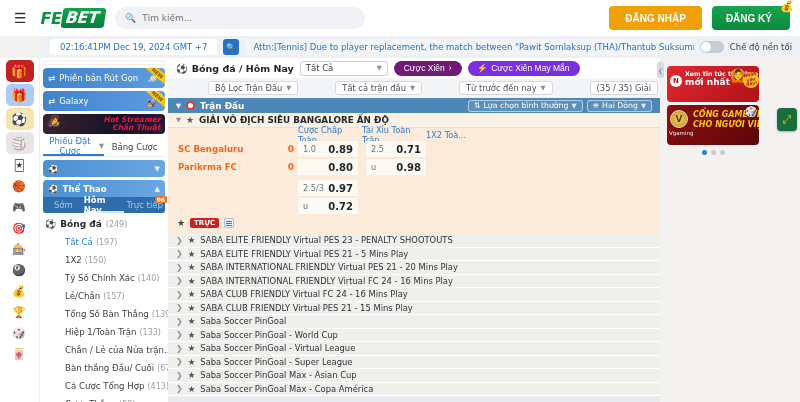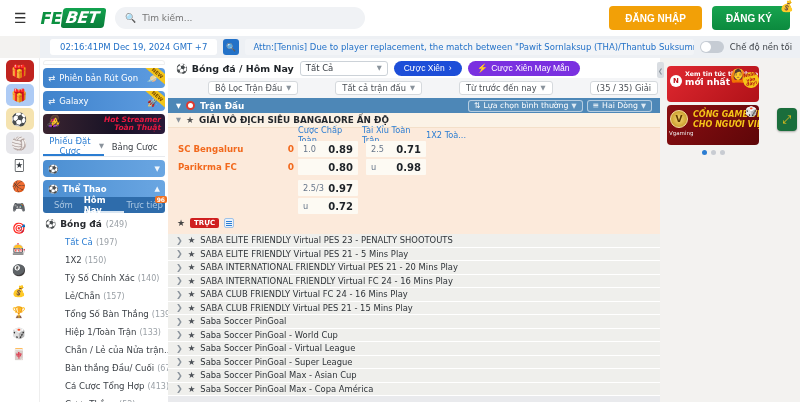--- a/index.html
+++ b/index.html
@@ -56,21 +56,21 @@
   .menu { }
   .mitem { height:18px; display:flex; align-items:center; gap:3px; padding-left:22px; font-size:8.6px; color:#3a3f45; cursor:pointer; white-space:nowrap; }
   .mitem.on { color:#2b7dd2; }
 
   
   .main { position:absolute; top:58px; left:168px; width:492px; height:344px; background:#e9eaed; overflow:hidden; }
   .mhead { height:20px; background:#fff; display:flex; align-items:center; gap:6px; padding:0 8px; }
   .mhead .bc { font-weight:bold; font-size:9.5px; color:#1e2328; display:flex; gap:4px; align-items:center; }
   .sel { height:15px; background:#fff; border:1px solid #ccd2d8; border-radius:3px; display:flex; align-items:center; justify-content:space-between; width:88px; padding:0 5px; font-size:8.5px; color:#3a3f45; cursor:pointer; }
   .chevd { font-size:6.5px; color:#8a939c; }
-  .pill-blue { background:#1d4ed8; color:#fff; border:0; border-radius:9px; height:15px; font-size:8.5px; padding:0 10px; cursor:pointer; display:flex; align-items:center; gap:4px; }
+  .pill-blue { background:#701a75; color:#fff; border:0; border-radius:9px; height:15px; font-size:8.5px; padding:0 10px; cursor:pointer; display:flex; align-items:center; gap:4px; }
   .pill-purp { background:#7a30e0; color:#fff; border:0; border-radius:9px; height:15px; font-size:8.5px; padding:0 10px; cursor:pointer; display:flex; align-items:center; gap:3px; }
   .frow { height:20px; display:flex; align-items:center; gap:5px; padding:0 8px; background:#f4f5f7; }
   .chip { height:14px; background:#fff; border:1px solid #d5d9dd; border-radius:3px; display:flex; align-items:center; gap:4px; padding:0 6px; font-size:8.3px; color:#4a4f55; cursor:pointer; white-space:nowrap;margin-left:32px; }
   .sortic { display:flex; flex-direction:column; line-height:5px; font-size:6px; cursor:pointer; }
   .sortic .up { color:#1ca84e; } .sortic .dn { color:#e03a2f; }
   .matchbar { height:15px; background:#4d87b7; display:flex; align-items:center; gap:5px; padding:0 8px; color:#fff; }
   .matchbar .ttl { font-weight:bold; font-size:8.8px; }
   .target { width:9px; height:9px; border-radius:50%; background:#fff; border:2px solid #e03a2f; }
   .matchbar .rt { margin-left:auto; display:flex; gap:4px; }
   .obtn { border:1px solid rgba(255,255,255,.55); border-radius:3px; height:12px; display:flex; align-items:center; gap:3px; padding:0 5px; font-size:7.8px; color:#fff; cursor:pointer; background:rgba(255,255,255,.08); }
@@ -193,21 +193,21 @@
     </div>
     <div class="bann">
       <span>⇄</span>
       <span>Galaxy</span>
       <span class="planet">🚀</span>
       <span class="ribbon">NEW</span>
     </div>
     <div class="hotb">
       <span class="girls">👩‍🎤</span>
       <span>Hot Streamer</span>
-      <span>Toàn Thuật</span>
+      <span>Chẵn Thuật</span>
     </div>
     <div class="sidetabs">
       <div class="sidetab on">
         <span>Phiếu Đặt Cược</span>
         <span class="chevd">▼</span>
       </div>
       <div class="sidetab">
         <span>Bảng Cược</span>
       </div>
     </div>

